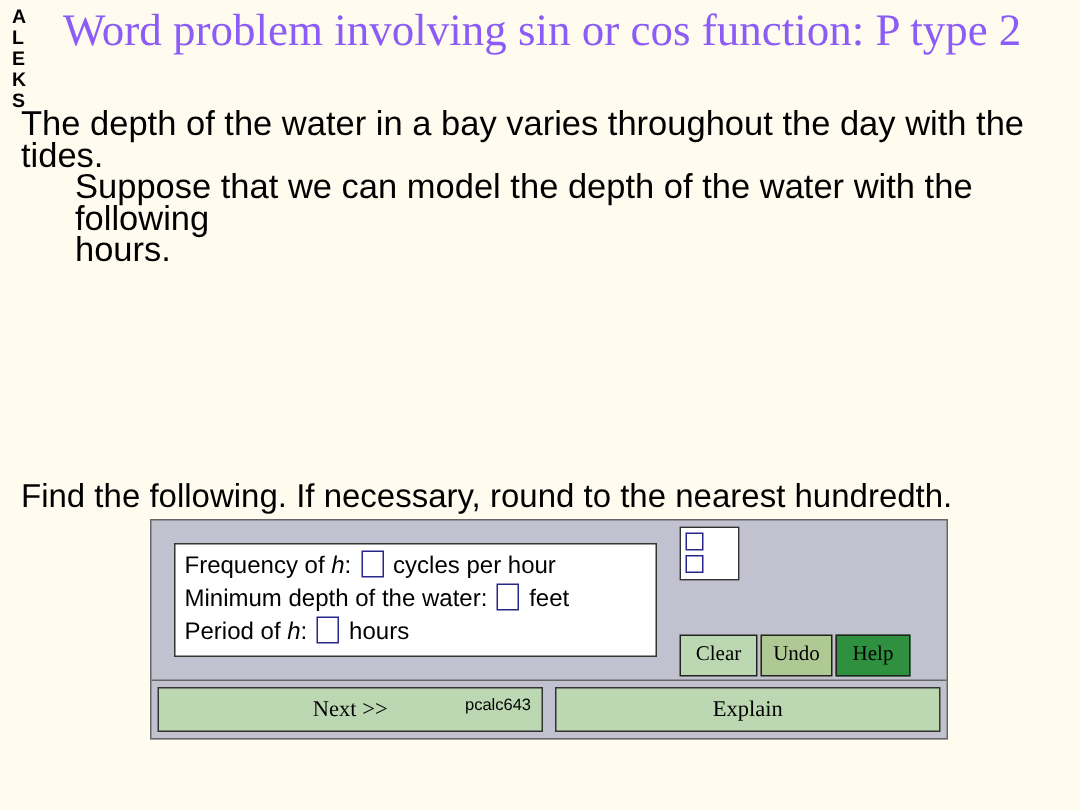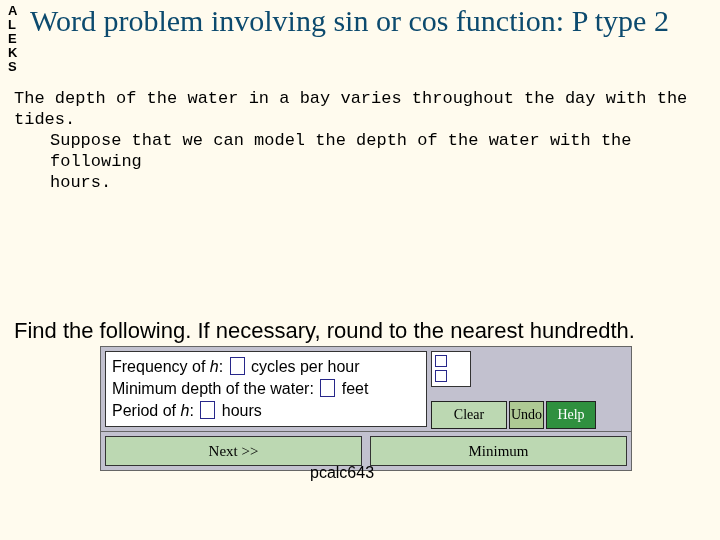--- a/index.html
+++ b/index.html
@@ -14,34 +14,33 @@
   .brand {
     position: absolute;
     left: 8px; top: 4px;
     font-size: 13px;
     line-height: 14px;
     font-weight: bold;
     letter-spacing: 0;
   }
   .title {
     position: absolute;
-    left: 30px; top: 4px;
+    left: 42px; top: 4px;
     font-family: "Times New Roman", Times, serif;
     font-size: 30px;
     line-height: 34px;
-    color: #0c4a6e;
+    color: #8b5cf6;
     width: 670px;
   }
   .problem {
     position: absolute;
-    left: 14px; top: 88px;
+    left: 14px; top: 72px;
     width: 696px;
-    font-size: 17px;
+    font-size: 23px;
     line-height: 21px;
-    font-family: Liberation Mono, monospace;
   }
   .problem .p1 { padding-left: 0; }
   .problem .indent { padding-left: 36px; }
   .problem .eqline { padding-left: 36px; }
   .prompt {
     position: absolute;
     left: 14px; top: 318px;
     font-size: 22px;
   }
   .panel {
@@ -51,21 +50,21 @@
     background: #c2c1cf;
     border: 1px solid #666;
   }
   .panel-row {
     display: flex;
     align-items: stretch;
   }
   .answer-box {
     background: #fff;
     border: 1px solid #333;
-    margin: 4px;
+    margin: 15px;
     padding: 4px 6px;
     font-size: 16px;
     line-height: 22px;
     width: 322px;
   }
   .sqbox {
     display: inline-block;
     width: 15px; height: 18px;
     border: 1.5px solid #27278a;
     vertical-align: -3px;
@@ -101,44 +100,44 @@
     height: 28px;
     border: 1px solid #222;
     font-family: "Times New Roman", Times, serif;
     font-size: 14px;
     display: flex;
     align-items: center;
     justify-content: center;
     cursor: pointer;
     margin-right: 2px;
   }
-  .btn-clear { background: #bcd8b2; width: 76px; }
-  .btn-undo  { background: #aec994; width: 35px; }
-  .btn-help  { background: #2f903f; width: 50px; color:#ffffff; }
+  .btn-clear { background: #bcd8b2; width: 52px; }
+  .btn-undo  { background: #aec994; width: 48px; }
+  .btn-help  { background: #2f903f; width: 50px; color:#000000; }
   .bottom-row {
     display: flex;
     border-top: 1px solid #666;
   }
   .btn-next, .btn-explain {
     flex: 1;
     background: #bcd8b2;
     border: 1px solid #333;
     height: 30px;
     margin: 4px;
     display: flex;
     align-items: center;
     justify-content: center;
     font-family: "Times New Roman", Times, serif;
     font-size: 15px;
     cursor: pointer;
   }
   .footer {
     position: absolute;
     left: 310px; top: 464px;
-    font-size: 16px;
+    font-size: 11px;
   }
   .ital { font-style: italic; }
 </style>
 </head>
 <body>
 
 <div class="brand">
   <div>A</div>
   <div>L</div>
   <div>E</div>
@@ -176,17 +175,17 @@
       </div>
       <div class="btnrow">
         <div class="btn btn-clear">Clear</div>
         <div class="btn btn-undo">Undo</div>
         <div class="btn btn-help">Help</div>
       </div>
     </div>
   </div>
   <div class="bottom-row">
     <div class="btn-next">Next &gt;&gt;</div>
-    <div class="btn-explain">Minimum</div>
+    <div class="btn-explain">Explain</div>
   </div>
 </div>
 
 <div class="footer">pcalc643</div>
 
 </body></html>

